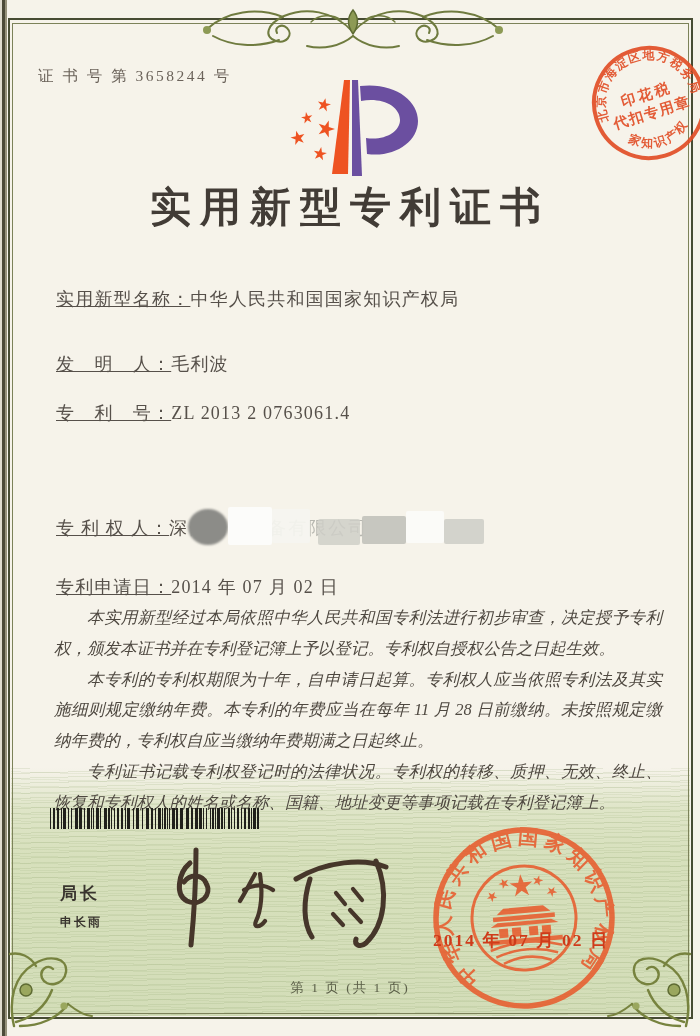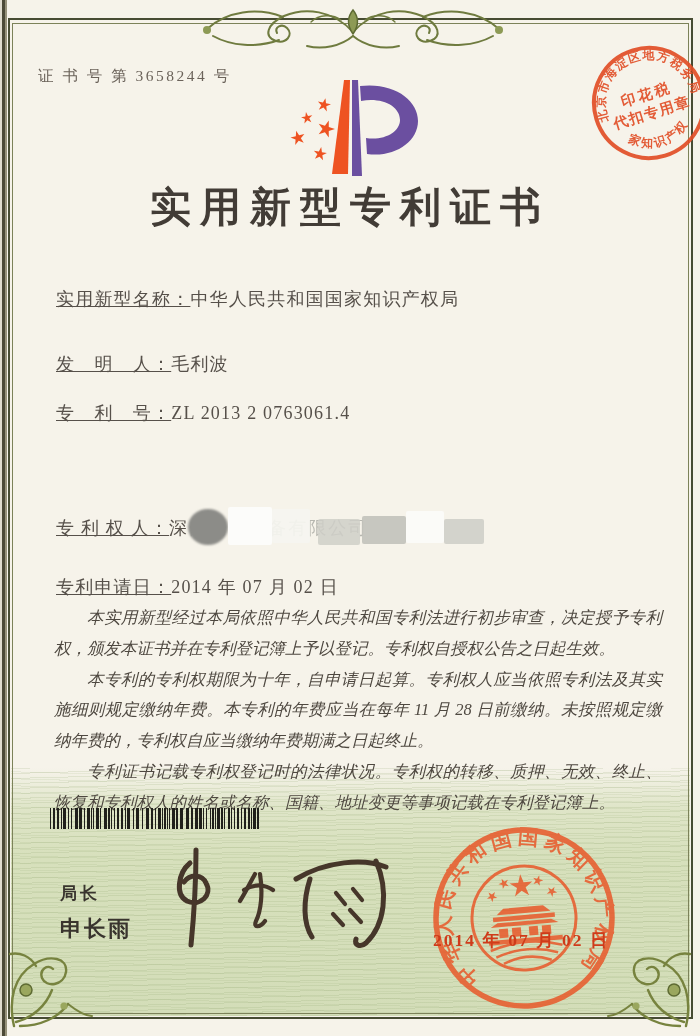--- a/index.html
+++ b/index.html
@@ -31,21 +31,21 @@
   .ghost{color:#b7b7b0;letter-spacing:2px;}
   .redact{position:absolute;z-index:5;border-radius:2px;}
   .blob{position:absolute;z-index:5;border-radius:50%;filter:blur(1px);}
   
   .barcode{position:absolute;left:50px;top:808px;width:212px;height:21px;z-index:4;display:flex;align-items:stretch;}
   .barcode i{display:block;height:100%;background:#20201b;}
   
   .sig-title{position:absolute;left:60px;top:882px;font-family:"Liberation Sans","DejaVu Sans",sans-serif;
     font-size:17px;font-weight:600;letter-spacing:3px;color:#39342e;z-index:6;}
   .sig-name{position:absolute;left:60px;top:914px;font-family:"Liberation Sans","DejaVu Sans",sans-serif;
-    font-size:22px;font-weight:600;letter-spacing:2px;color:#39342e;z-index:6;}
+    font-size:12px;font-weight:600;letter-spacing:2px;color:#39342e;z-index:6;}
   .sig-script{position:absolute;left:138px;top:843px;z-index:6;}
   
   .seal-top{position:absolute;left:574px;top:28px;width:150px;height:150px;z-index:7;transform:rotate(-17deg);}
   .seal-bottom{position:absolute;left:422px;top:816px;width:204px;height:204px;z-index:7;transform:rotate(-5deg);opacity:.94;}
   .seal-date{position:absolute;left:433px;top:928px;width:200px;font-size:17.5px;letter-spacing:2px;
     color:#cf3b1a;z-index:8;font-weight:600;white-space:nowrap;}
   .footer-page{position:absolute;left:0;top:979px;width:100%;text-align:center;font-size:13.5px;
     letter-spacing:2px;color:#5c6049;z-index:6;}
   .ornament{position:absolute;z-index:4;pointer-events:none;}
 </style>
@@ -279,14 +279,15 @@
         <g fill="none" stroke="#e8582a" stroke-width="2.6">
           <path d="M-36,30 Q0,18 36,30"></path>
           <path d="M-31,37 Q0,26 31,37"></path>
           <path d="M-24,44 Q0,34 24,44"></path>
         </g>
       </g>
     </g>
   </svg>
   <div class="seal-date">2014 年 07 月 02 日</div>
 
+  <div class="footer-page">第 1 页 (共 1 页)</div>
 
 </div>
 
 </body></html>

